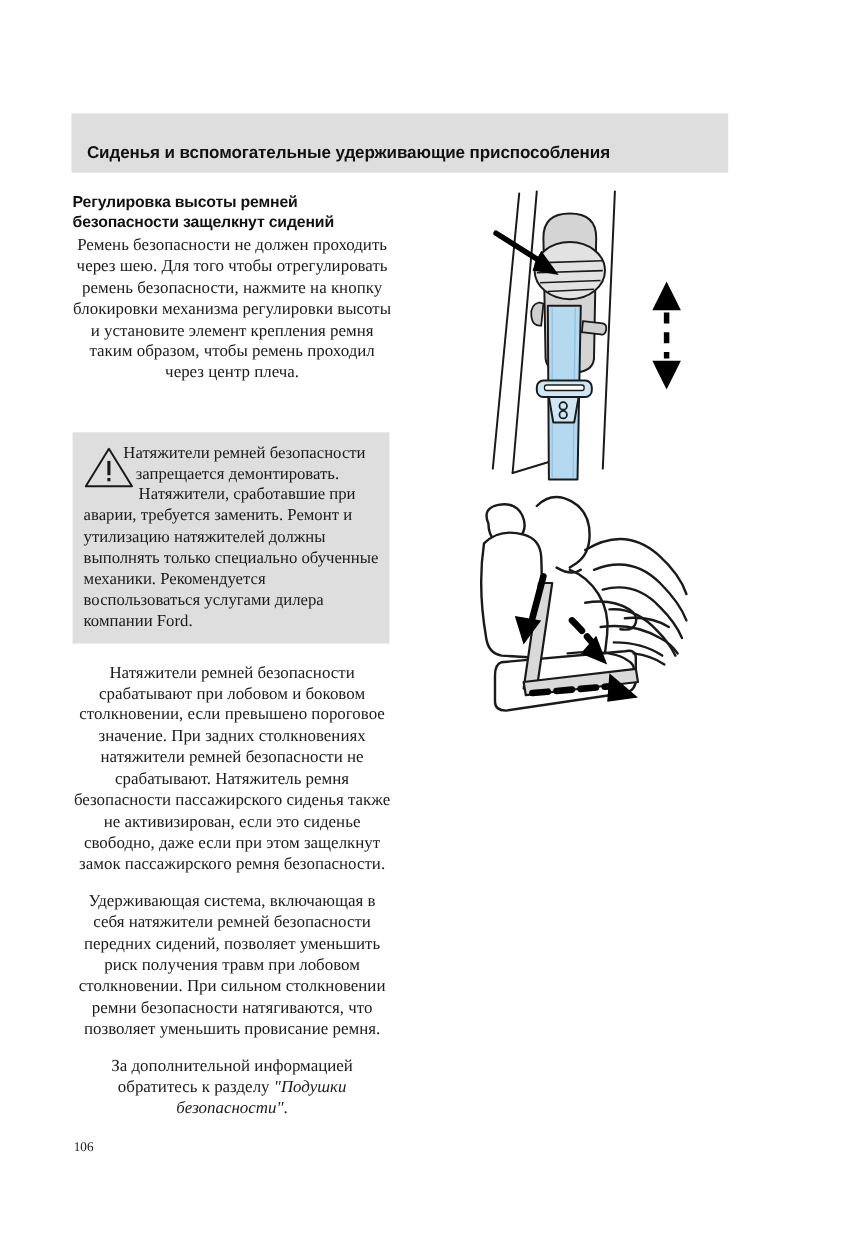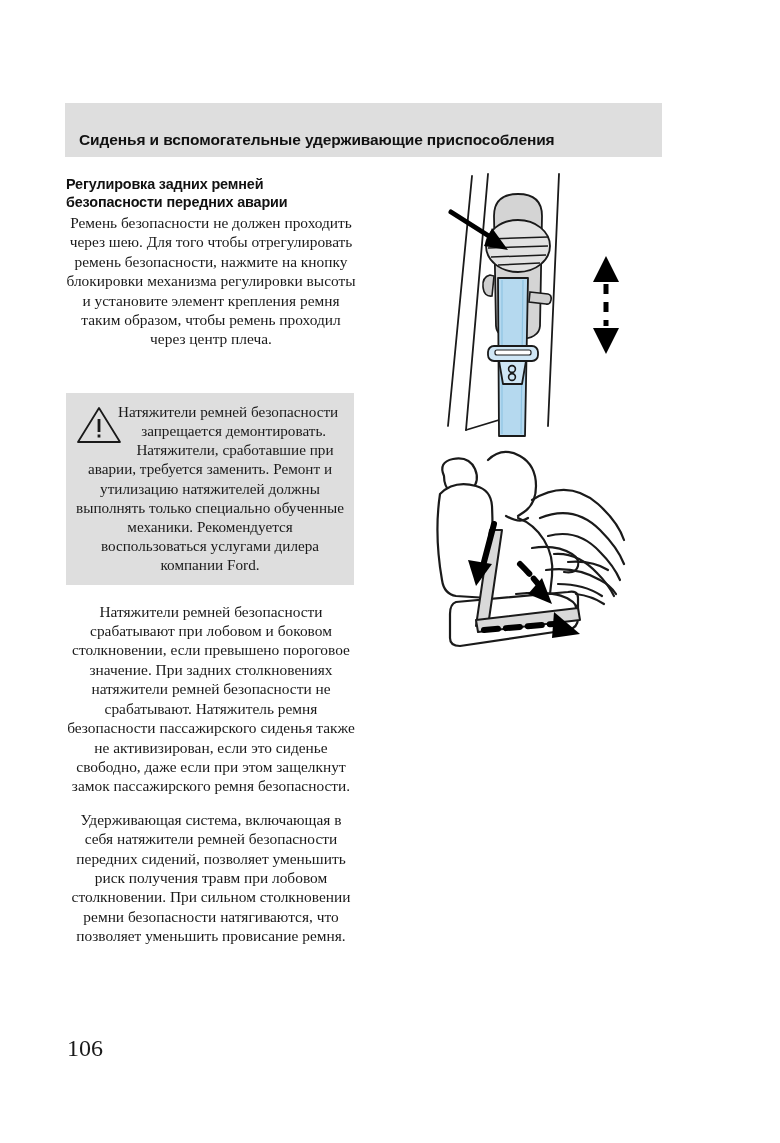--- a/index.html
+++ b/index.html
@@ -67,21 +67,20 @@
   em.ref { font-style: italic; }
 
   
   .warning-box {
     position: relative;
     background: #dedede;
     width: 288px;
     padding: 9px 10px 10px 10px;
     box-sizing: border-box;
     margin: 8px 0 17px 0;
-    text-align: center;
   }
   .warn-icon {
     float: left;
     width: 46px;
     height: 40px;
     margin: 3px 4px 0 0;
     shape-outside: polygon(0 100%, 50% 0, 100% 100%);
   }
   .warning-box p {
     font-family: "Liberation Serif", serif;
@@ -90,21 +89,21 @@
     color: #1a1a1a;
     margin: 0;
   }
 
   
   .page-number {
     position: absolute;
     left: 67px;
     top: 1035px;
     font-family: "Liberation Serif", serif;
-    font-size: 24px;
+    font-size: 12px;
     color: #1a1a1a;
   }
 
   
   .fig-belt {
     position: absolute;
     left: 420px;
     top: 168px;
     width: 250px;
     height: 272px;
@@ -122,42 +121,43 @@
 
 <div class="page">
 
   <div class="header-band">
     <div class="header-title">Сиденья и вспомогательные удерживающие приспособления</div>
   </div>
 
   <div class="text-col">
 
     <h2 class="sec-head">
-      <span>Регулировка задних ремней</span><br>
-      <span>безопасности передних аварии</span>
+      <span>Регулировка высоты ремней</span><br>
+      <span>безопасности защелкнут сидений</span>
     </h2>
 
     <p class="body">Ремень безопасности не должен проходить через шею. Для того чтобы отрегулировать ремень безопасности, нажмите на кнопку блокировки механизма регулировки высоты и установите элемент крепления ремня таким образом, чтобы ремень проходил через центр плеча.</p>
 
     <div class="spacer-22"></div>
 
 
     <div class="warning-box">
       <svg class="warn-icon" viewBox="0 0 46 40">
         <polygon points="23,3 44,37 2,37" fill="none" stroke="#1a1a1a" stroke-width="1.8" stroke-linejoin="round"></polygon>
         <rect x="21.6" y="14" width="2.8" height="13" fill="#1a1a1a"></rect>
         <rect x="21.6" y="29.5" width="2.8" height="3" fill="#1a1a1a"></rect>
       </svg>
       <p>Натяжители ремней безопасности запрещается демонтировать. Натяжители, сработавшие при аварии, требуется заменить. Ремонт и утилизацию натяжителей должны выполнять только специально обученные механики. Рекомендуется воспользоваться услугами дилера компании Ford.</p>
     </div>
 
     <p class="body">Натяжители ремней безопасности срабатывают при лобовом и боковом столкновении, если превышено пороговое значение. При задних столкновениях натяжители ремней безопасности не срабатывают. Натяжитель ремня безопасности пассажирского сиденья также не активизирован, если это сиденье свободно, даже если при этом защелкнут замок пассажирского ремня безопасности.</p>
 
     <p class="body">Удерживающая система, включающая в себя натяжители ремней безопасности передних сидений, позволяет уменьшить риск получения травм при лобовом столкновении. При сильном столкновении ремни безопасности натягиваются, что позволяет уменьшить провисание ремня.</p>
 
+    <p class="body tight"><span>За дополнительной информацией обратитесь к разделу </span><em class="ref">"Подушки безопасности"</em><span>.</span></p>
 
   </div>
 
   <svg class="fig-belt" viewBox="0 0 250 272">
     <g fill="none" stroke="#1a1a1a" stroke-width="1.8" stroke-linejoin="round" stroke-linecap="round">
 
       <path d="M 52 8 L 28 258"></path>
       <path d="M 68 6 L 46 262"></path>
       <path d="M 139 6 L 128 258"></path>
       <path d="M 46 262 L 105 244"></path>

